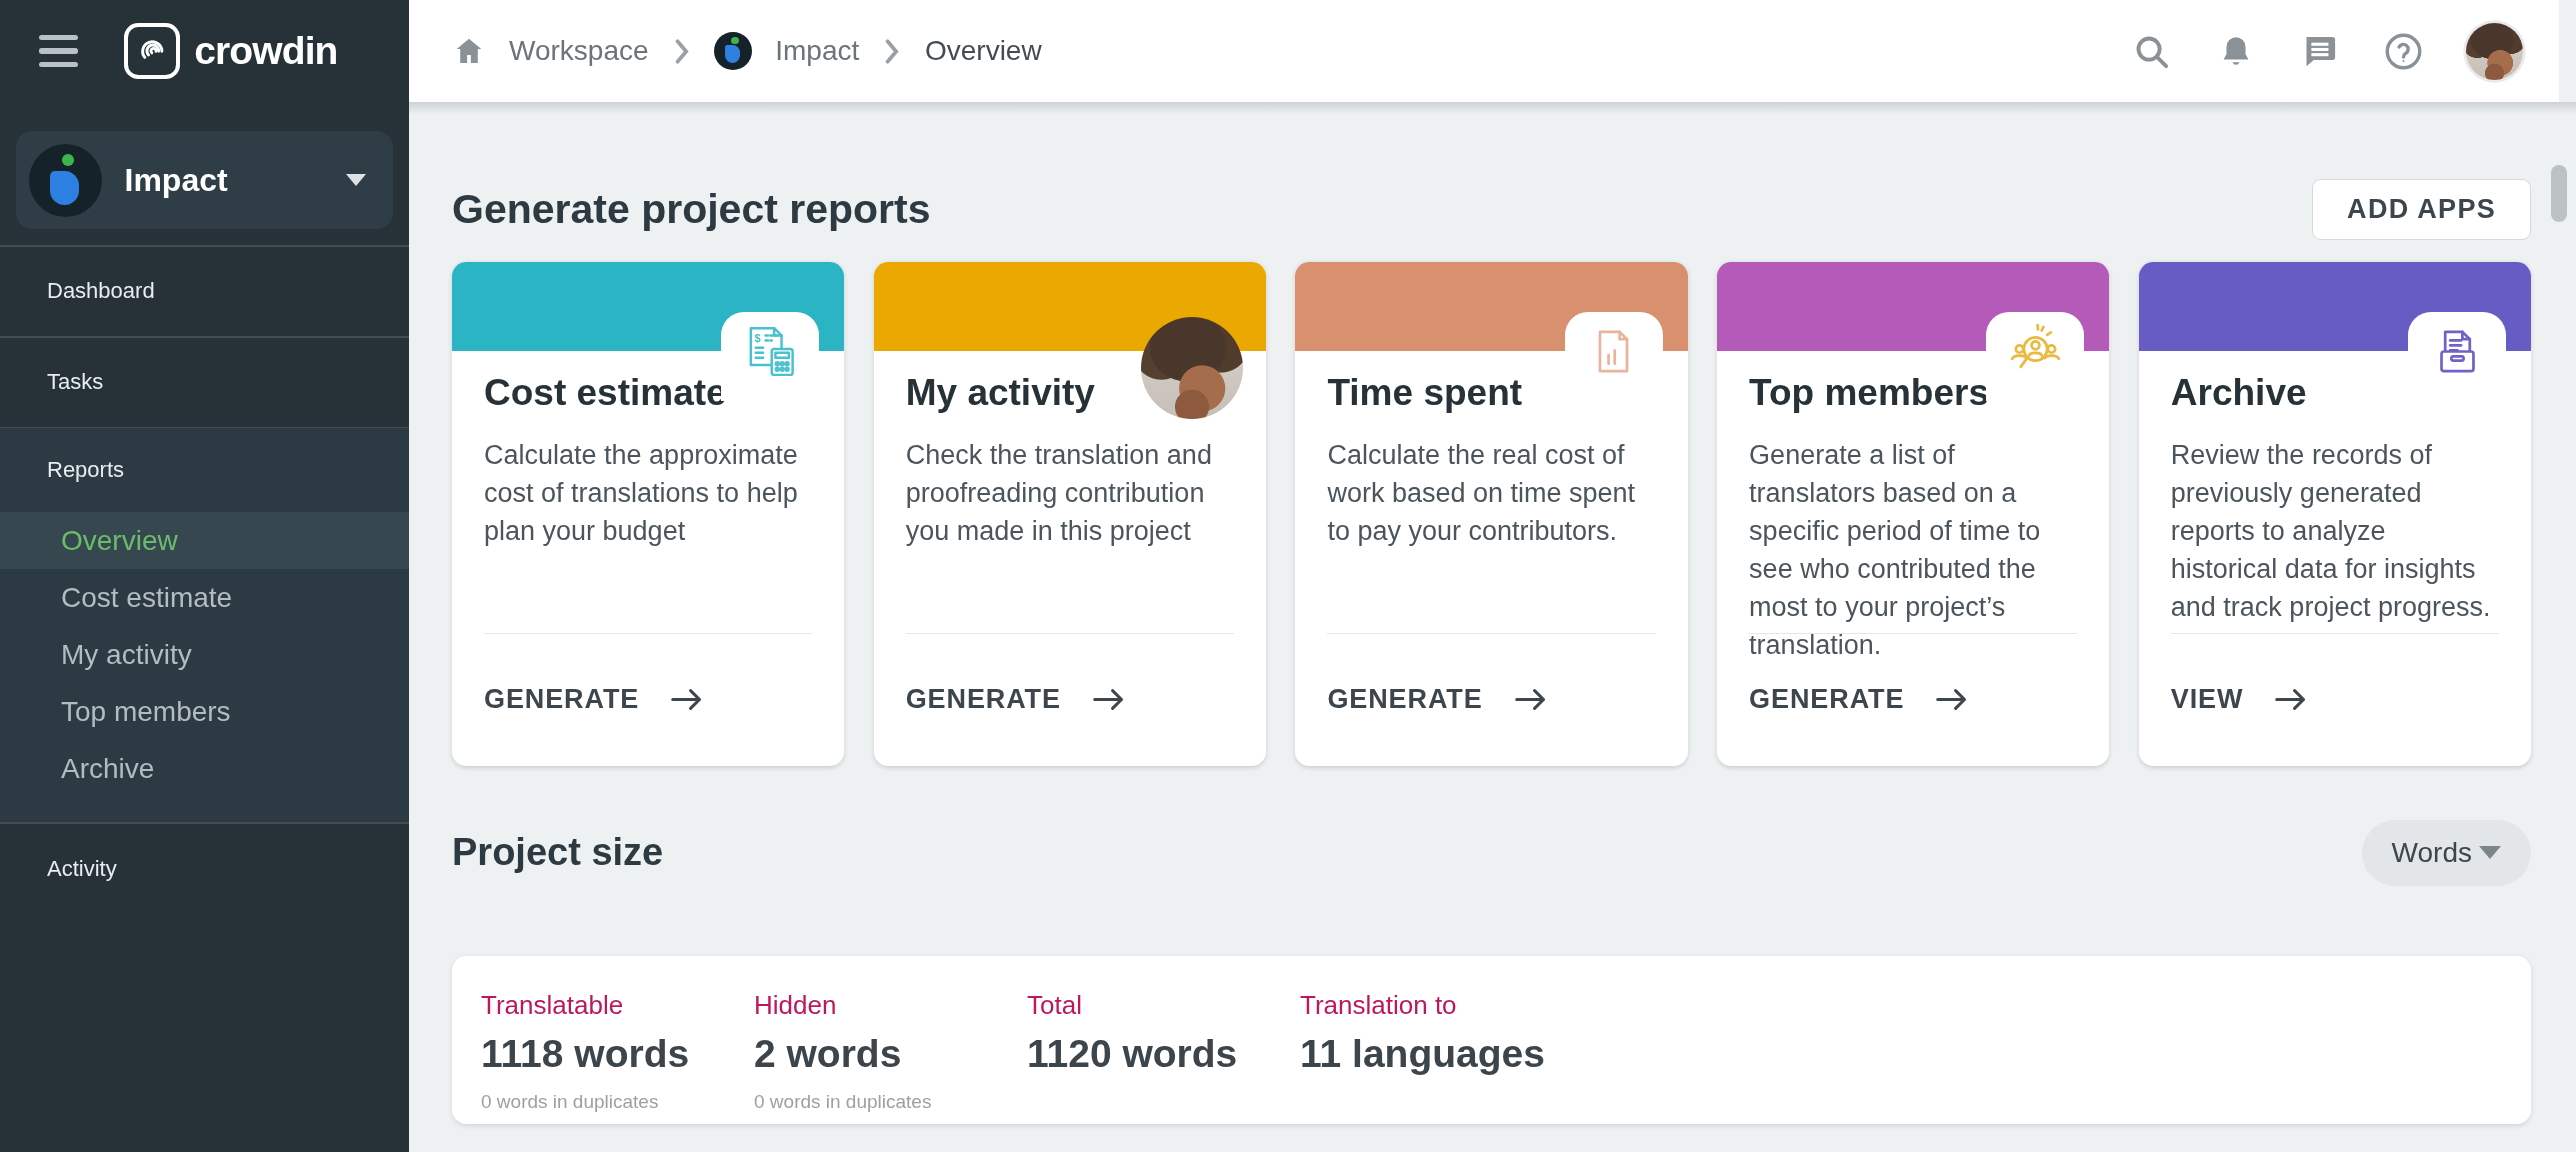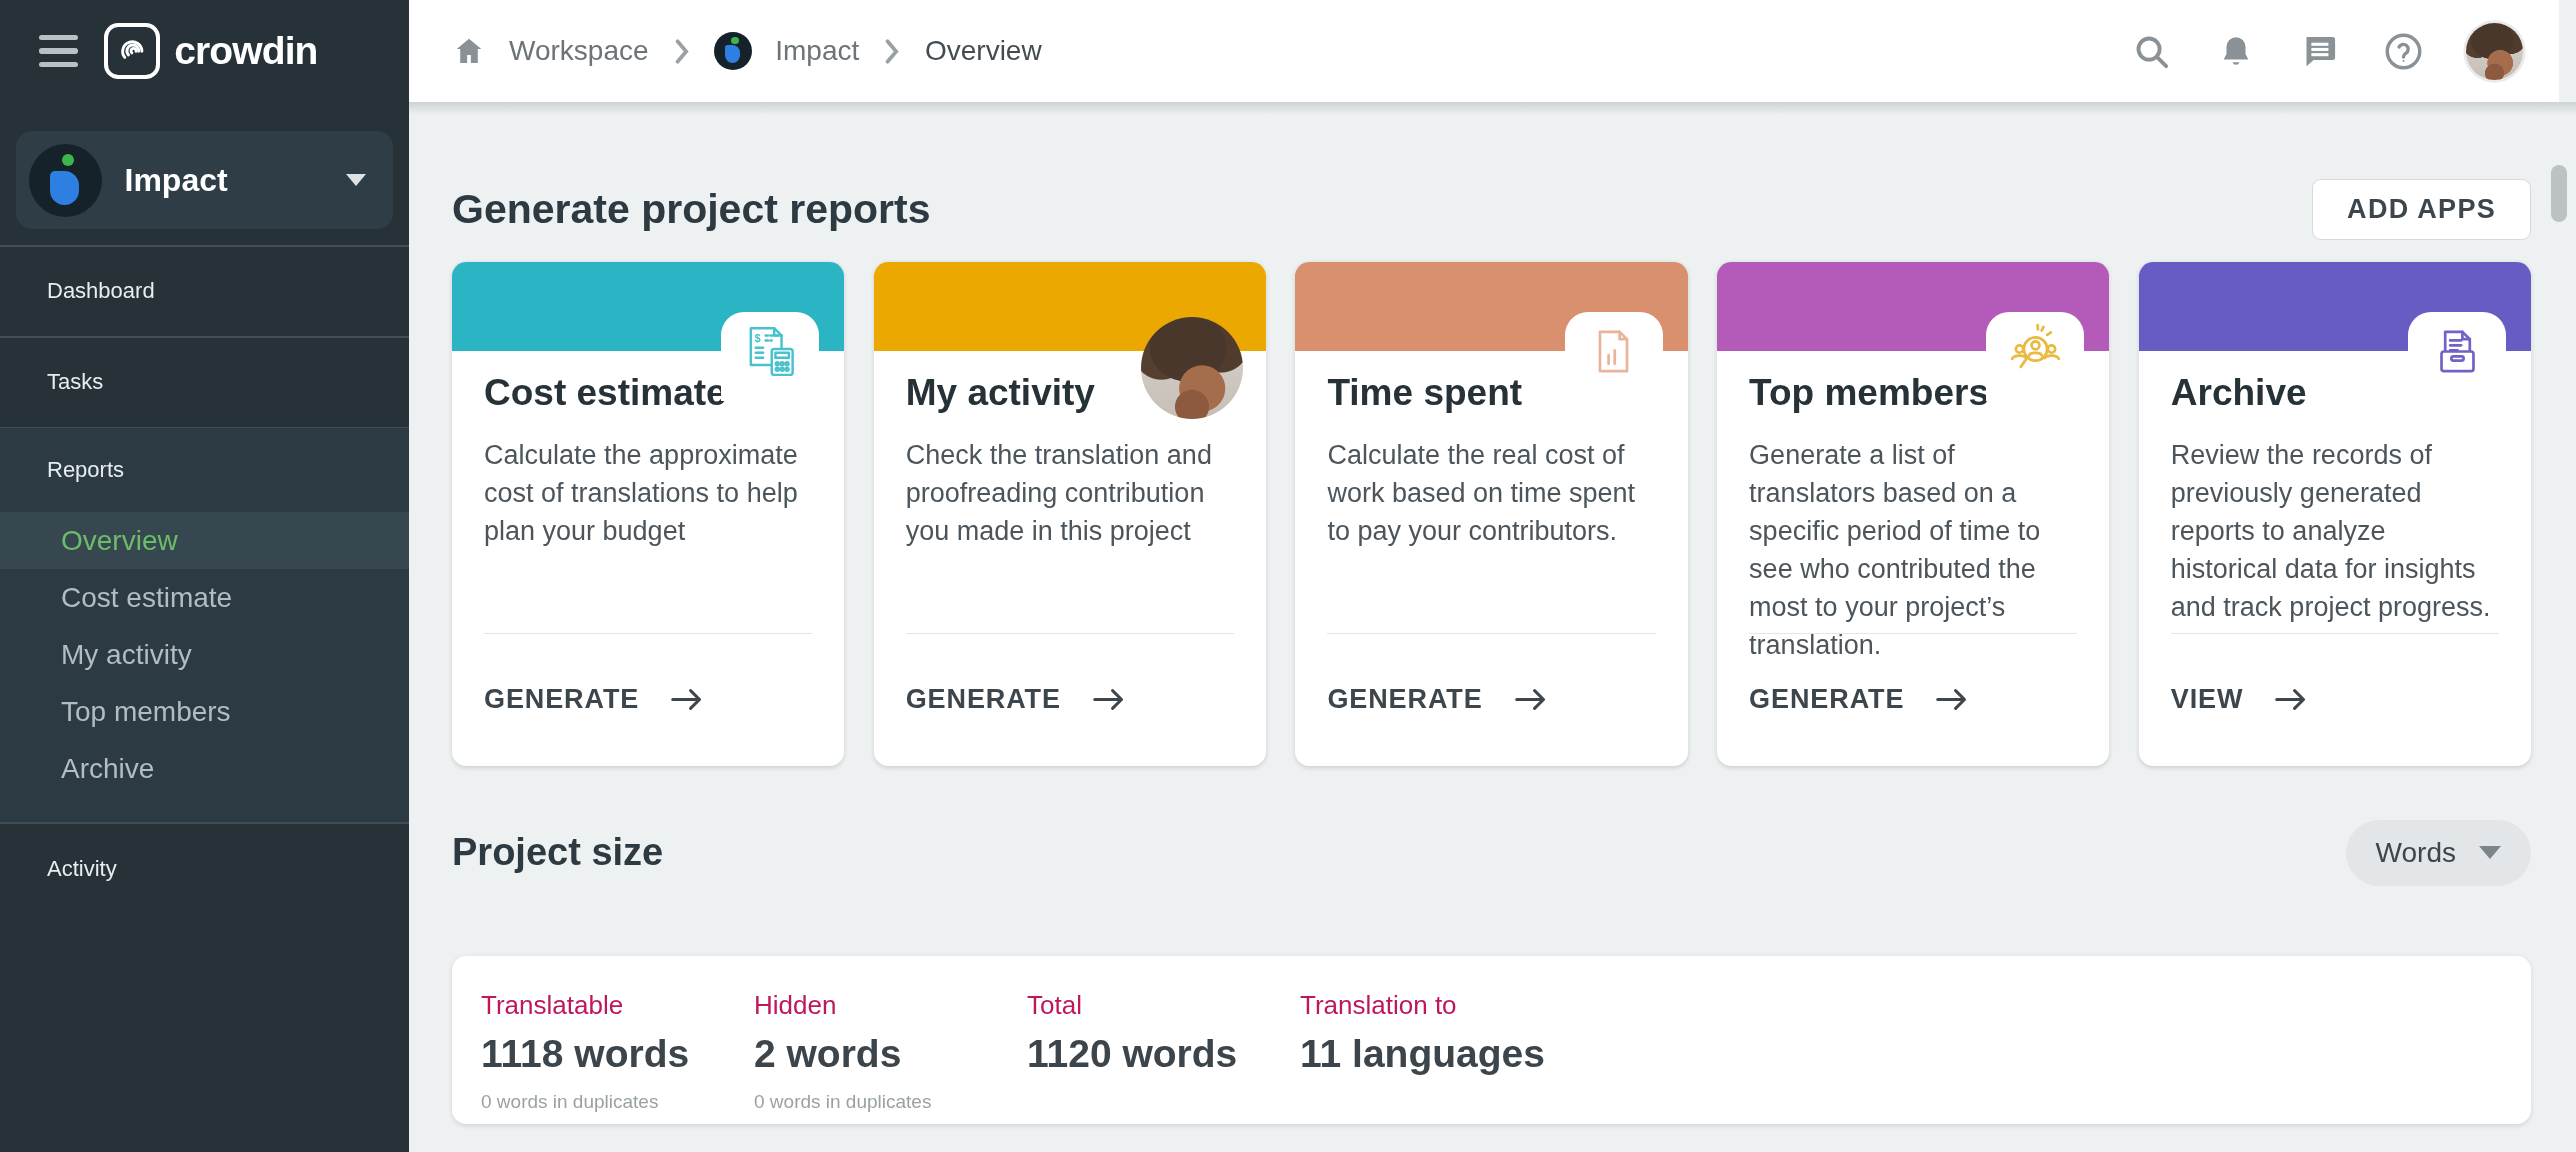--- a/index.html
+++ b/index.html
@@ -3,21 +3,21 @@
 <meta charset="utf-8">
 <style>
   html,body{margin:0;padding:0}
   body{
     width:2576px;height:1152px;position:relative;overflow:hidden;
     background:#eef1f2;font-family:"Liberation Sans",sans-serif;
     -webkit-font-smoothing:antialiased;
   }
   
   .sidebar{position:absolute;left:0;top:0;width:409px;height:1152px;background:#263238;z-index:3}
-  .sb-header{height:102px;display:flex;align-items:center;padding-left:39px;gap:26px}
+  .sb-header{height:102px;display:flex;align-items:center;padding-left:39px;gap:46px}
   .hamburger{display:flex;flex-direction:column;gap:8px;cursor:pointer}
   .hamburger div{width:39px;height:5.4px;background:#b9c1c5;border-radius:2.7px}
   .logo{display:flex;align-items:center;gap:14.3px}
   .logo-mark{width:48px;height:48px;border:4.5px solid #fff;border-radius:14.3px;display:flex;align-items:center;justify-content:center}
   .logo-text{font-size:39px;font-weight:bold;color:#fff;letter-spacing:-0.9px}
   .project-pill{margin:29px 16px 0 16px;height:98px;background:#2f3e46;border-radius:16px;
     display:flex;align-items:center;padding:0 27px 0 12.5px;gap:23px;cursor:pointer}
   .project-avatar{width:73px;height:73px;border-radius:50%;background:#16222a;position:relative;flex:none}
   .pa-dot{position:absolute;left:50%;top:10.7px;width:11.6px;height:11.6px;margin-left:-2.7px;border-radius:50%;background:#3cb54b}
   .pa-drop{position:absolute;left:21.5px;top:27px;width:29px;height:34px;background:#2d80e2;border-radius:5.4px 16px 16px 16px}
@@ -61,21 +61,21 @@
   .card-notch{position:absolute;right:25px;top:50px;width:98px;height:89px;background:#fff;border-radius:23px 23px 0 0;display:flex;justify-content:center}
   .card-notch svg{margin-top:10.7px}
   .card-avatar{position:absolute;right:23px;top:55px;width:102px;height:102px}
   .card-body{padding:0 32px}
   .card-title{margin-top:21.5px;font-size:37px;font-weight:bold;color:#263238}
   .card-desc{margin-top:21.5px;font-size:27px;line-height:38px;color:#4b555b}
   .card-footer{position:absolute;left:32px;right:32px;bottom:0;height:132px;border-top:1.8px solid #e4e7e8;display:flex;align-items:center}
   .card-action{display:flex;align-items:center;gap:31px;font-size:27px;font-weight:bold;letter-spacing:0.9px;color:#3c464c;cursor:pointer}
   .section-head{display:flex;align-items:center;justify-content:space-between;margin-top:54px}
   .section-title{font-size:38px;font-weight:bold;color:#2e3a41}
-  .words-pill{height:66px;padding:0 30px;background:#e2e6e8;border-radius:36px;display:flex;align-items:center;gap:23px;font-size:28px;color:#3c464c;cursor:pointer}
+  .words-pill{height:66px;padding:0 30px;background:#e2e6e8;border-radius:36px;display:flex;align-items:center;gap:7px;font-size:28px;color:#3c464c;cursor:pointer}
   .words-caret{width:0;height:0;border-left:11.6px solid transparent;border-right:11.6px solid transparent;border-top:13.4px solid #7c858a}
   .stats-panel{margin-top:70px;height:168px;background:#fff;border-radius:14.3px;box-shadow:0 1.8px 4.5px rgba(30,40,46,0.13);
     display:flex;padding:34px 0 0 29px;box-sizing:border-box}
   .stat{width:273px}
   .stat:last-child{width:auto}
   .stat-label{font-size:26px;color:#be185d}
   .stat-value{margin-top:11.6px;font-size:39px;font-weight:bold;color:#3b454b}
   .stat-note{margin-top:15px;font-size:19px;color:#9aa1a5}
   .scroll-thumb{position:absolute;right:9px;top:165px;width:16px;height:57px;border-radius:8px;background:#bcc1c4;z-index:4;cursor:pointer}
 </style>

